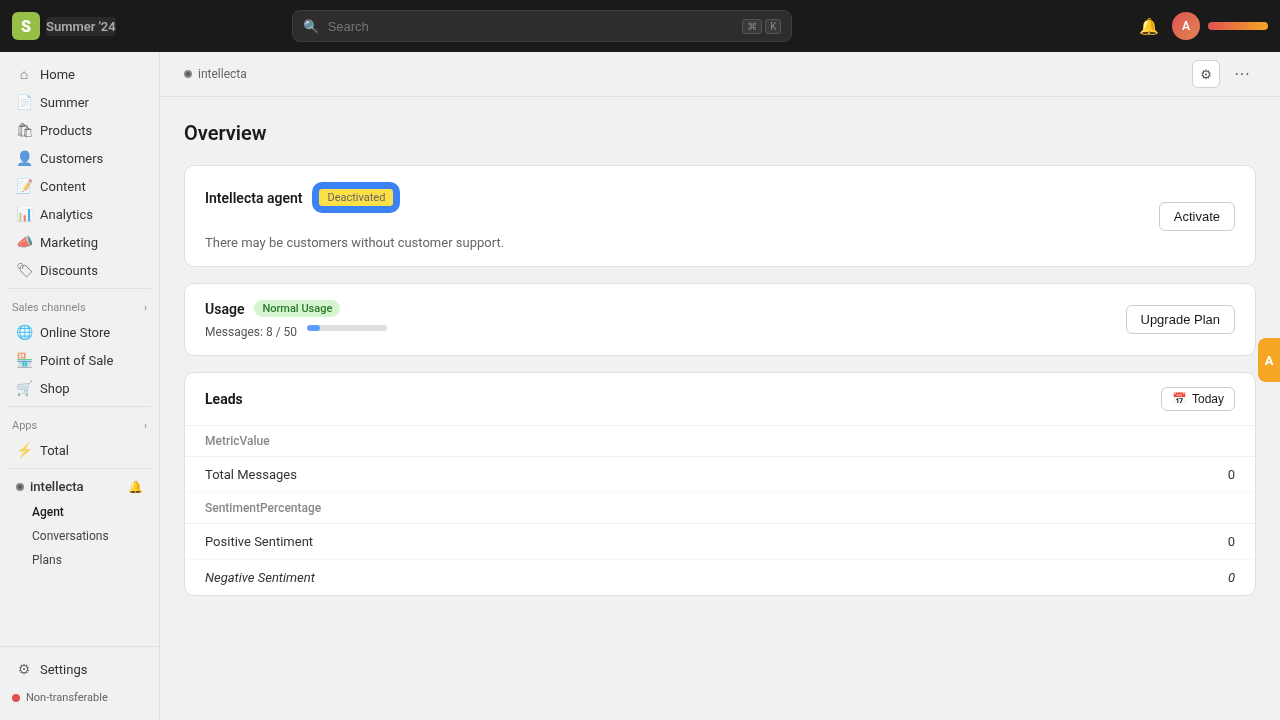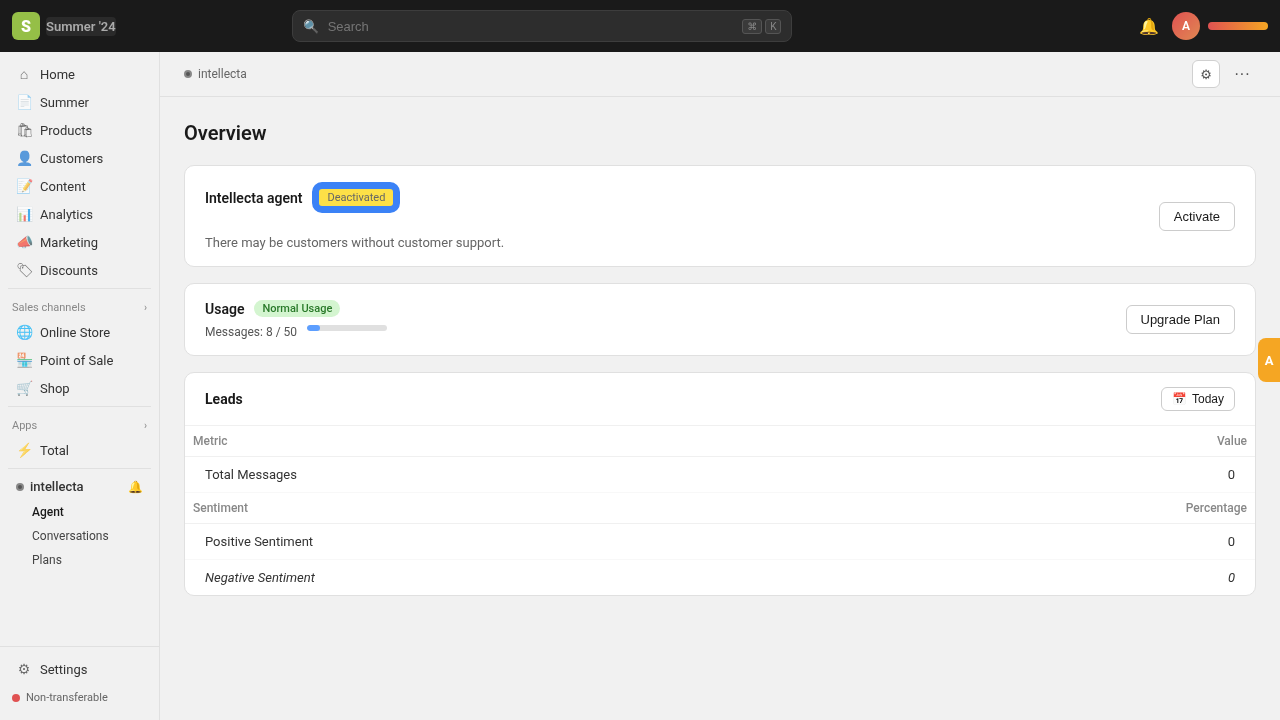--- a/index.html
+++ b/index.html
@@ -389,22 +389,22 @@
       border: 1px solid #ccc;
       color: #1a1a1a;
       font-size: 12px;
       font-weight: 500;
       padding: 4px 10px;
       border-radius: 6px;
       cursor: pointer;
     }
     .table-header {
       display: flex;
-      justify-content: space-between;
-      padding: 8px 8px;
+      justify-content: flex-start;
+      padding: 8px 20px;
       border-bottom: 1px solid #f0f0f0;
       font-size: 12px;
       color: #888;
       font-weight: 500;
     }
     .table-row {
       display: flex;
       justify-content: space-between;
       padding: 10px 20px;
       border-bottom: 1px solid #f8f8f8;

